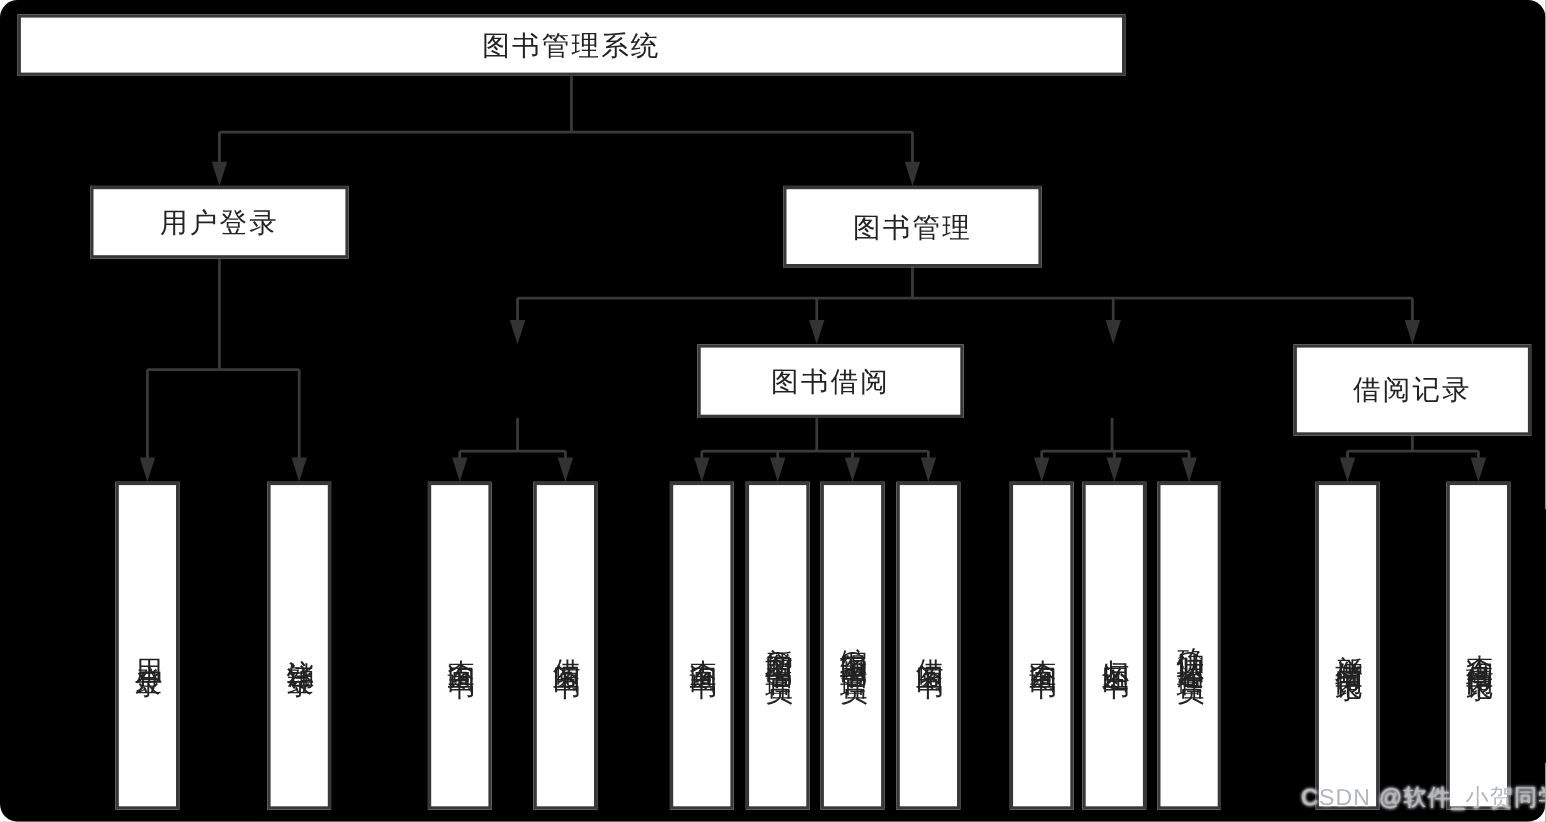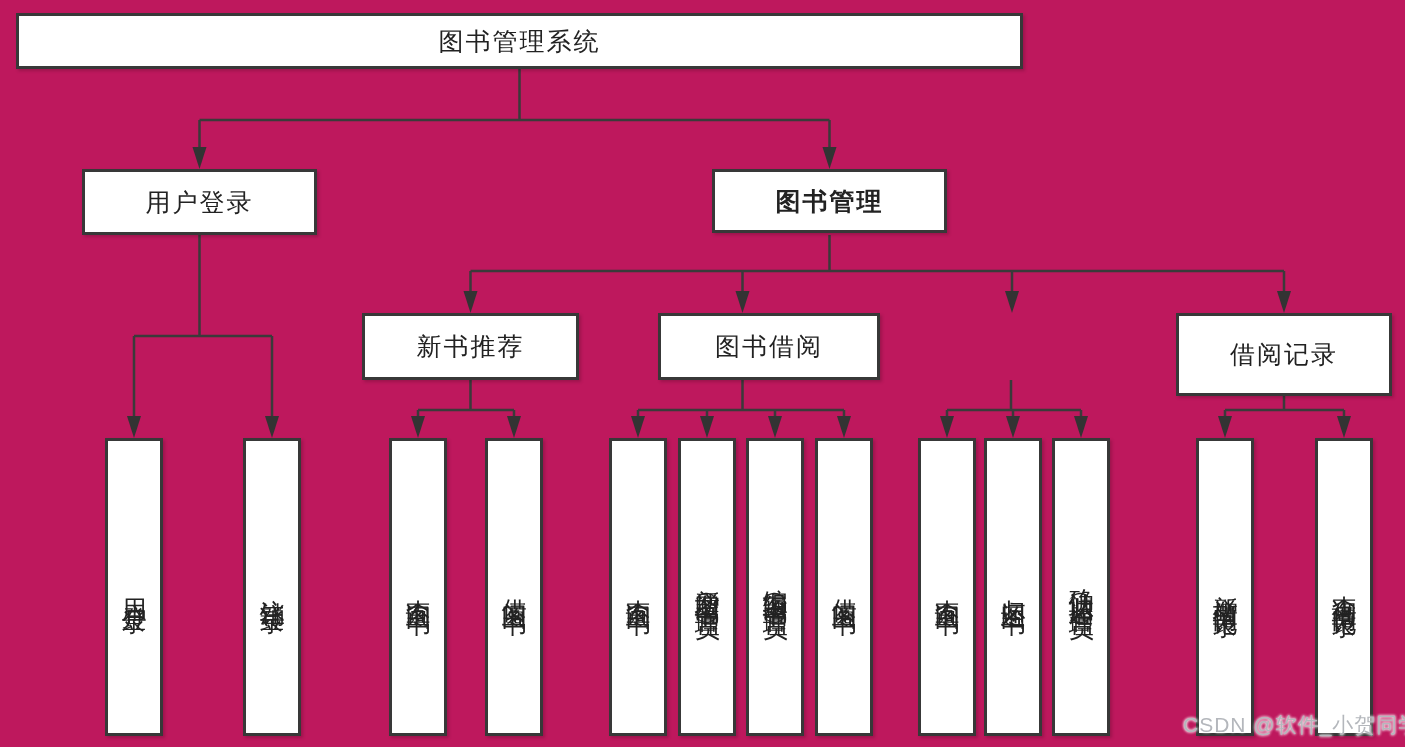--- a/index.html
+++ b/index.html
@@ -1,21 +1,22 @@
 <!DOCTYPE html>
 <html><head>
 <meta charset="utf-8">
 <style>
   html,body{margin:0;padding:0;background:#ffffff;}
   .canvas{
     position:relative;
     width:1405px;height:747px;
-    background:#be185d;
+    background:#000000;
     font-family:"Liberation Sans", sans-serif;
     overflow:hidden;
+    border-radius:16px;
   }
   .connectors{position:absolute;left:0;top:0;width:1405px;height:747px;}
   .connectors path{stroke:#3a3a3a;stroke-width:2.5;fill:none;}
   .connectors polygon{fill:#333333;stroke:none;}
 
   .node{
     position:absolute;
     box-sizing:border-box;
     background:#ffffff;
     border:3px solid #383838;
@@ -30,24 +31,24 @@
     font-size:25px;
     letter-spacing:4px;
     line-height:1.1;
     color:#222222;
   }
 
   
   .n-root{left:16px;top:13px;width:1007px;height:56px;}
   
   .n-user{left:82px;top:169px;width:235px;height:66px;}
-  .n-book{left:712px;top:169px;width:235px;height:64px;font-weight:bold;}
+  .n-book{left:712px;top:169px;width:235px;height:74px;}
   
   .n-new{left:362px;top:313px;width:217px;height:67px;}
-  .n-borrow{left:634px;top:313px;width:222px;height:67px;margin-left:24px;}
+  .n-borrow{left:634px;top:313px;width:242px;height:67px;}
   .n-current{left:902px;top:313px;width:218px;height:67px;}
   .n-records{left:1176px;top:313px;width:216px;height:83px;}
   
   .lf-user-login{left:105px;}
   .lf-logout{left:243px;}
   .lf-new-query{left:389px;}
   .lf-new-borrow{left:485px;}
   .lf-bw-query{left:609px;}
   .lf-bw-add{left:678px;}
   .lf-bw-edit{left:746px;}
@@ -121,23 +122,20 @@
     <span>图书管理系统</span>
   </div>
 
   <div class="node hbox n-user">
     <span>用户登录</span>
   </div>
   <div class="node hbox n-book">
     <span>图书管理</span>
   </div>
 
-  <div class="node hbox n-new">
-    <span>新书推荐</span>
-  </div>
   <div class="node hbox n-borrow">
     <span>图书借阅</span>
   </div>
   <div class="node hbox n-records">
     <span>借阅记录</span>
   </div>
 
   <div class="node leaf lf-user-login">
     <span class="lbl">用户登录</span>
   </div>

